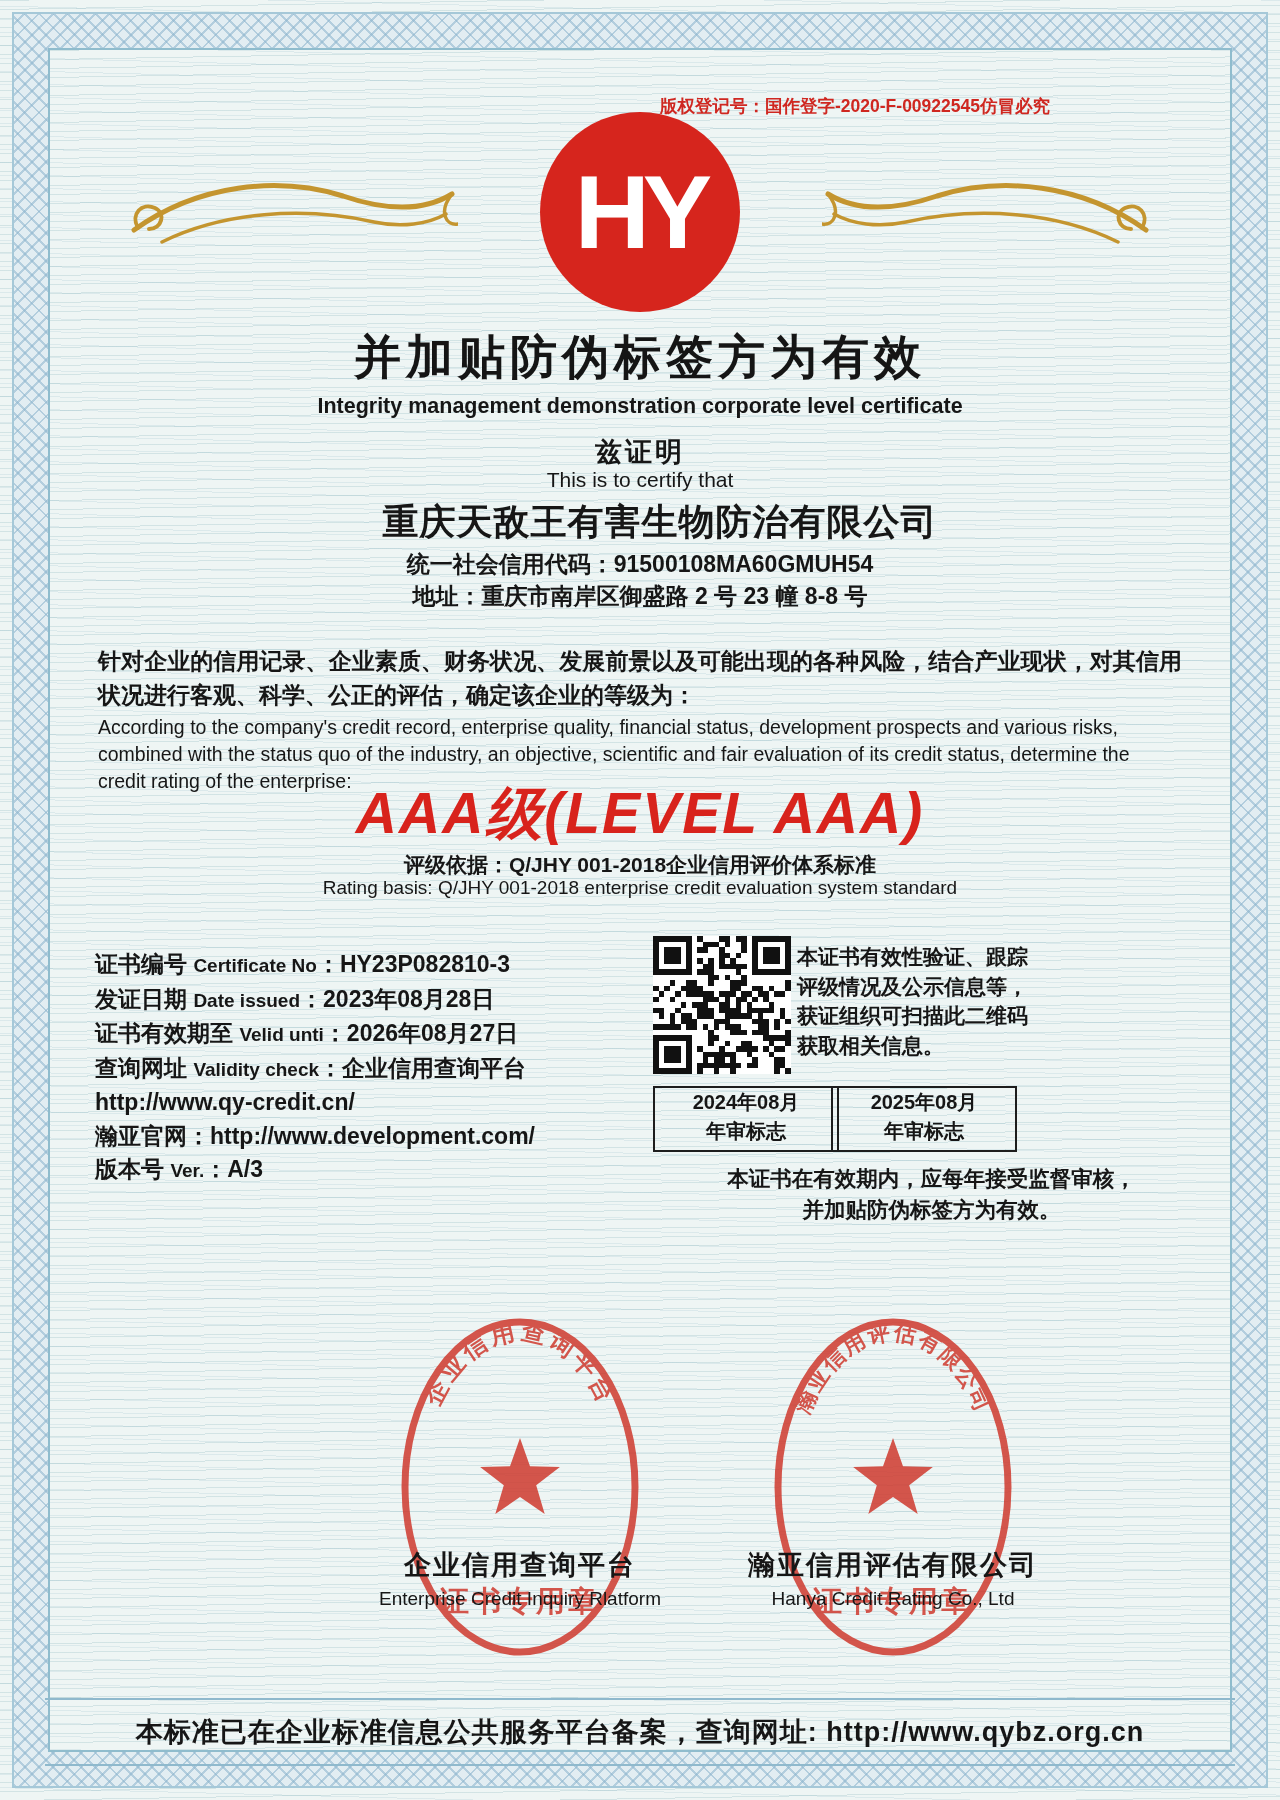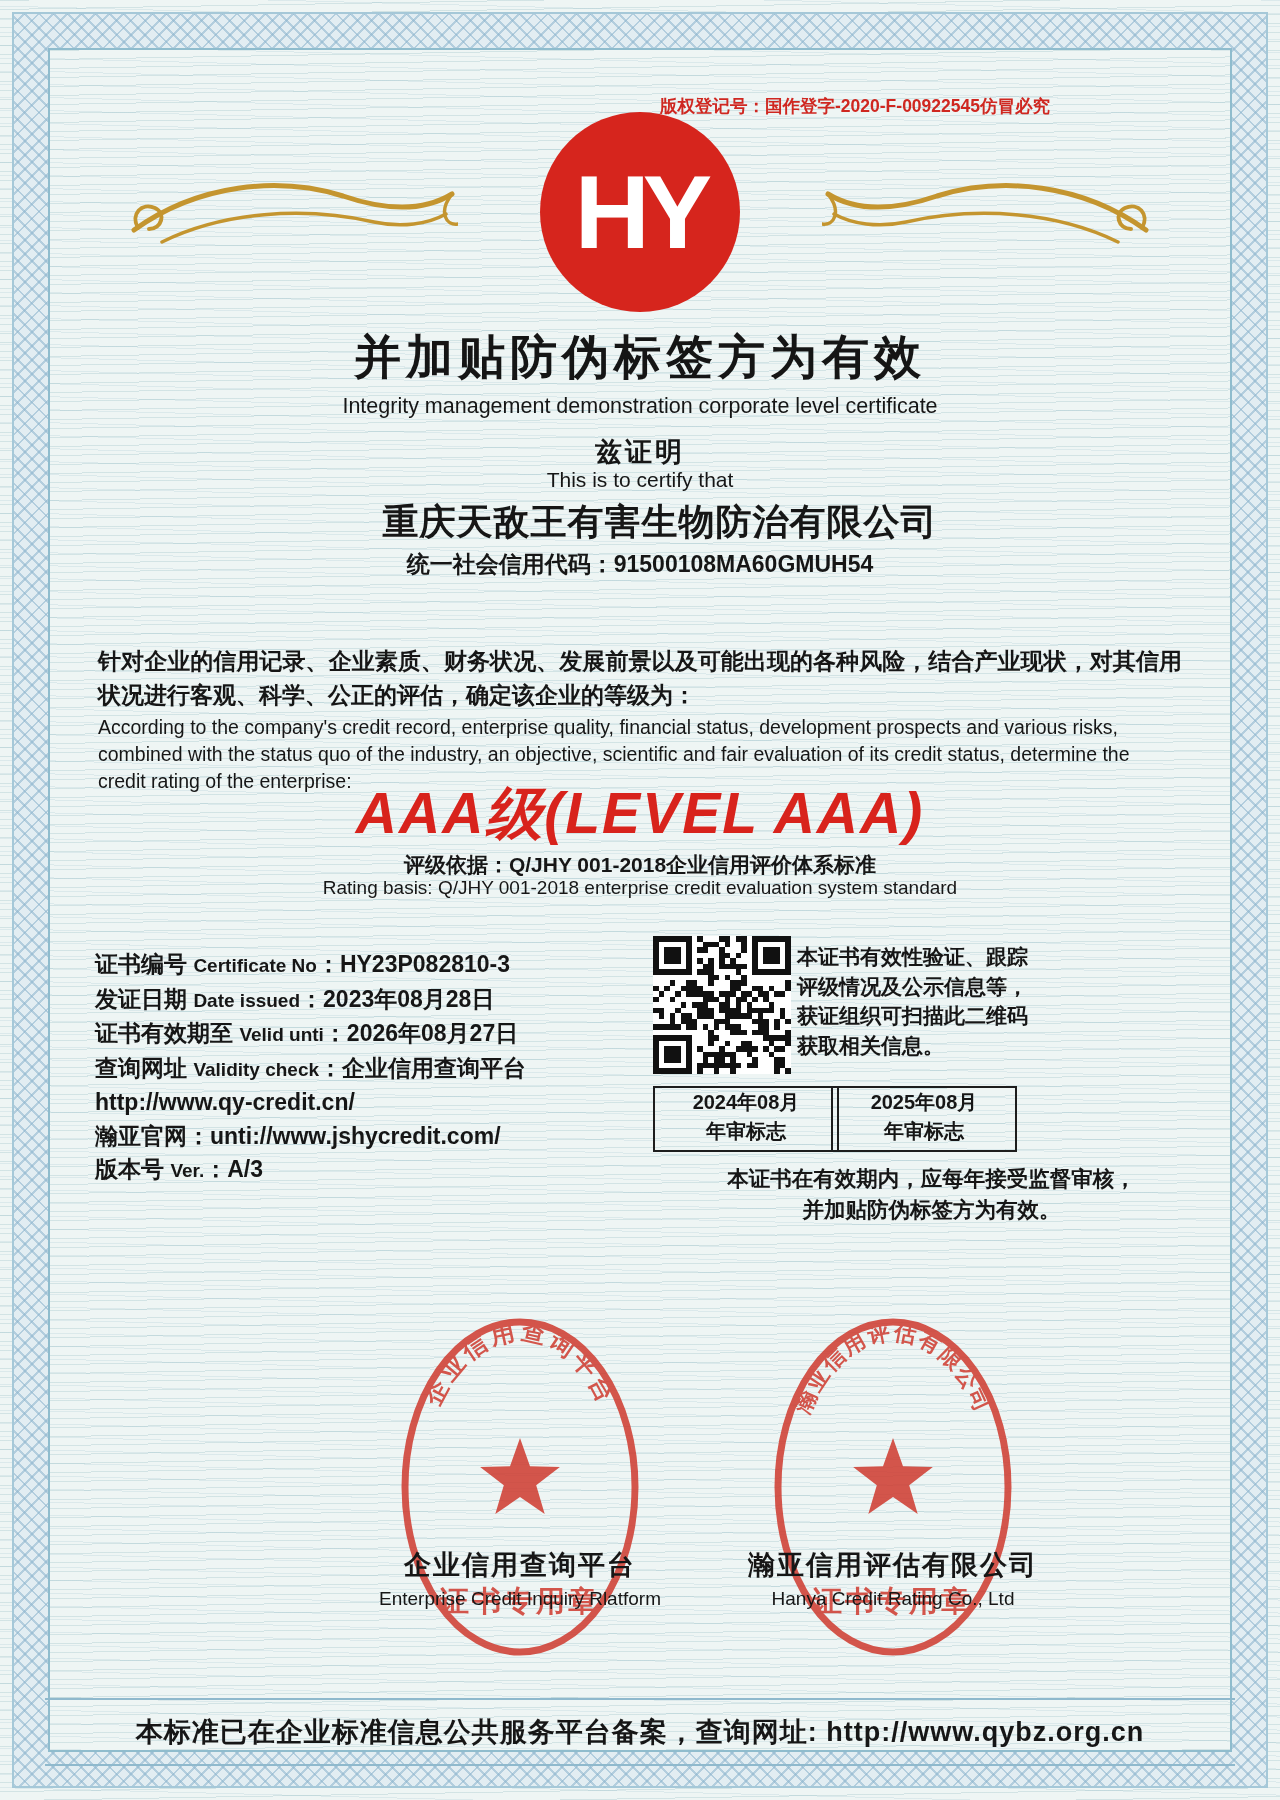--- a/index.html
+++ b/index.html
@@ -29,21 +29,21 @@
   .center{left:0;right:0;text-align:center;}
   .copyright{top:94px;left:0;right:230px;text-align:right;font-size:17.5px;font-weight:700;color:#cf2720;padding-left:37px;}
   .logo{top:112px;left:540px;width:200px;height:200px;border-radius:50%;background:#d6251d;
         display:flex;align-items:center;justify-content:center;}
   .logo .hy{color:#fff;font-size:104px;font-weight:900;letter-spacing:-7px;line-height:1;
             text-shadow:2px 2px 0 rgba(255,255,255,0);}
   .flourish{top:168px;width:330px;height:100px;}
   .flourish.left{left:128px;}
   .flourish.right{left:822px;transform:scaleX(-1);}
   .title{top:326px;font-size:47px;font-weight:700;letter-spacing:5px;color:#151515;}
-  .subtitle{top:394px;font-size:21.5px;font-weight:400;text-align:center;}
+  .subtitle{top:394px;font-size:21.5px;font-weight:700;text-align:center;}
   .certify-zh{top:434px;font-size:27px;font-weight:600;letter-spacing:3px;}
   .certify-en{top:468px;font-size:21px;font-weight:500;}
   .company{top:498px;font-size:36px;font-weight:800;letter-spacing:1px;padding-left:40px;}
   .credit-code{top:549px;font-size:23px;font-weight:700;}
   .address{top:581px;font-size:23px;font-weight:700;}
   .para-zh{top:644px;left:98px;right:98px;font-size:23px;font-weight:600;line-height:34px;text-align:justify;}
   .para-en{top:714px;left:98px;right:98px;font-size:19.5px;font-weight:500;line-height:27px;}
   .level{top:776px;font-size:57px;font-weight:900;font-style:italic;color:#d8231c;letter-spacing:2px;}
   .basis-zh{top:851px;font-size:21px;font-weight:600;}
   .basis-en{top:877px;font-size:19px;font-weight:500;}
@@ -99,34 +99,35 @@
   <div class="abs logo">
     <span class="hy">HY</span>
   </div>
 
   <div class="abs center title">并加贴防伪标签方为有效</div>
   <div class="abs center subtitle">Integrity management demonstration corporate level certificate</div>
   <div class="abs center certify-zh">兹证明</div>
   <div class="abs center certify-en">This is to certify that</div>
   <div class="abs center company">重庆天敌王有害生物防治有限公司</div>
   <div class="abs center credit-code">统一社会信用代码：91500108MA60GMUH54</div>
+  <div class="abs center address">地址：重庆市南岸区御盛路 2 号 23 幢 8-8 号</div>
 
   <div class="abs para-zh">针对企业的信用记录、企业素质、财务状况、发展前景以及可能出现的各种风险，结合产业现状，对其信用状况进行客观、科学、公正的评估，确定该企业的等级为：</div>
   <div class="abs para-en">According to the company's credit record, enterprise quality, financial status, development prospects and various risks, combined with the status quo of the industry, an objective, scientific and fair evaluation of its credit status, determine the credit rating of the enterprise:</div>
   <div class="abs center level">AAA级(LEVEL AAA)</div>
   <div class="abs center basis-zh">评级依据：Q/JHY 001-2018企业信用评价体系标准</div>
   <div class="abs center basis-en">Rating basis: Q/JHY 001-2018 enterprise credit evaluation system standard</div>
 
   <div class="abs details">
     <div><span class="zh">证书编号</span> <span class="en">Certificate No</span><span class="val">HY23P082810-3</span></div>
     <div><span class="zh">发证日期</span> <span class="en">Date issued</span><span class="val">2023年08月28日</span></div>
     <div><span class="zh">证书有效期至</span> <span class="en">Velid unti</span><span class="val">2026年08月27日</span></div>
     <div><span class="zh">查询网址</span> <span class="en">Validity check</span><span class="val">企业信用查询平台</span></div>
     <div>http://www.qy-credit.cn/</div>
-    <div><span class="zh">瀚亚官网</span><span class="val">unti://www.jshycredit.com/</span></div>
+    <div><span class="zh">瀚亚官网</span><span class="val">http://www.development.com/</span></div>
     <div><span class="zh">版本号</span> <span class="en">Ver.</span><span class="val">A/3</span></div>
   </div>
 
   <div class="abs qr-box">
     <svg id="qr" viewBox="0 0 25 25">
         <rect x="0" y="0" width="25" height="25" fill="#ffffff"></rect>
         <rect x="0" y="0" width="7" height="7" fill="#111"></rect>
         <rect x="1" y="1" width="5" height="5" fill="#fff"></rect>
         <rect x="2" y="2" width="3" height="3" fill="#111"></rect>
         <rect x="18" y="0" width="7" height="7" fill="#111"></rect>

